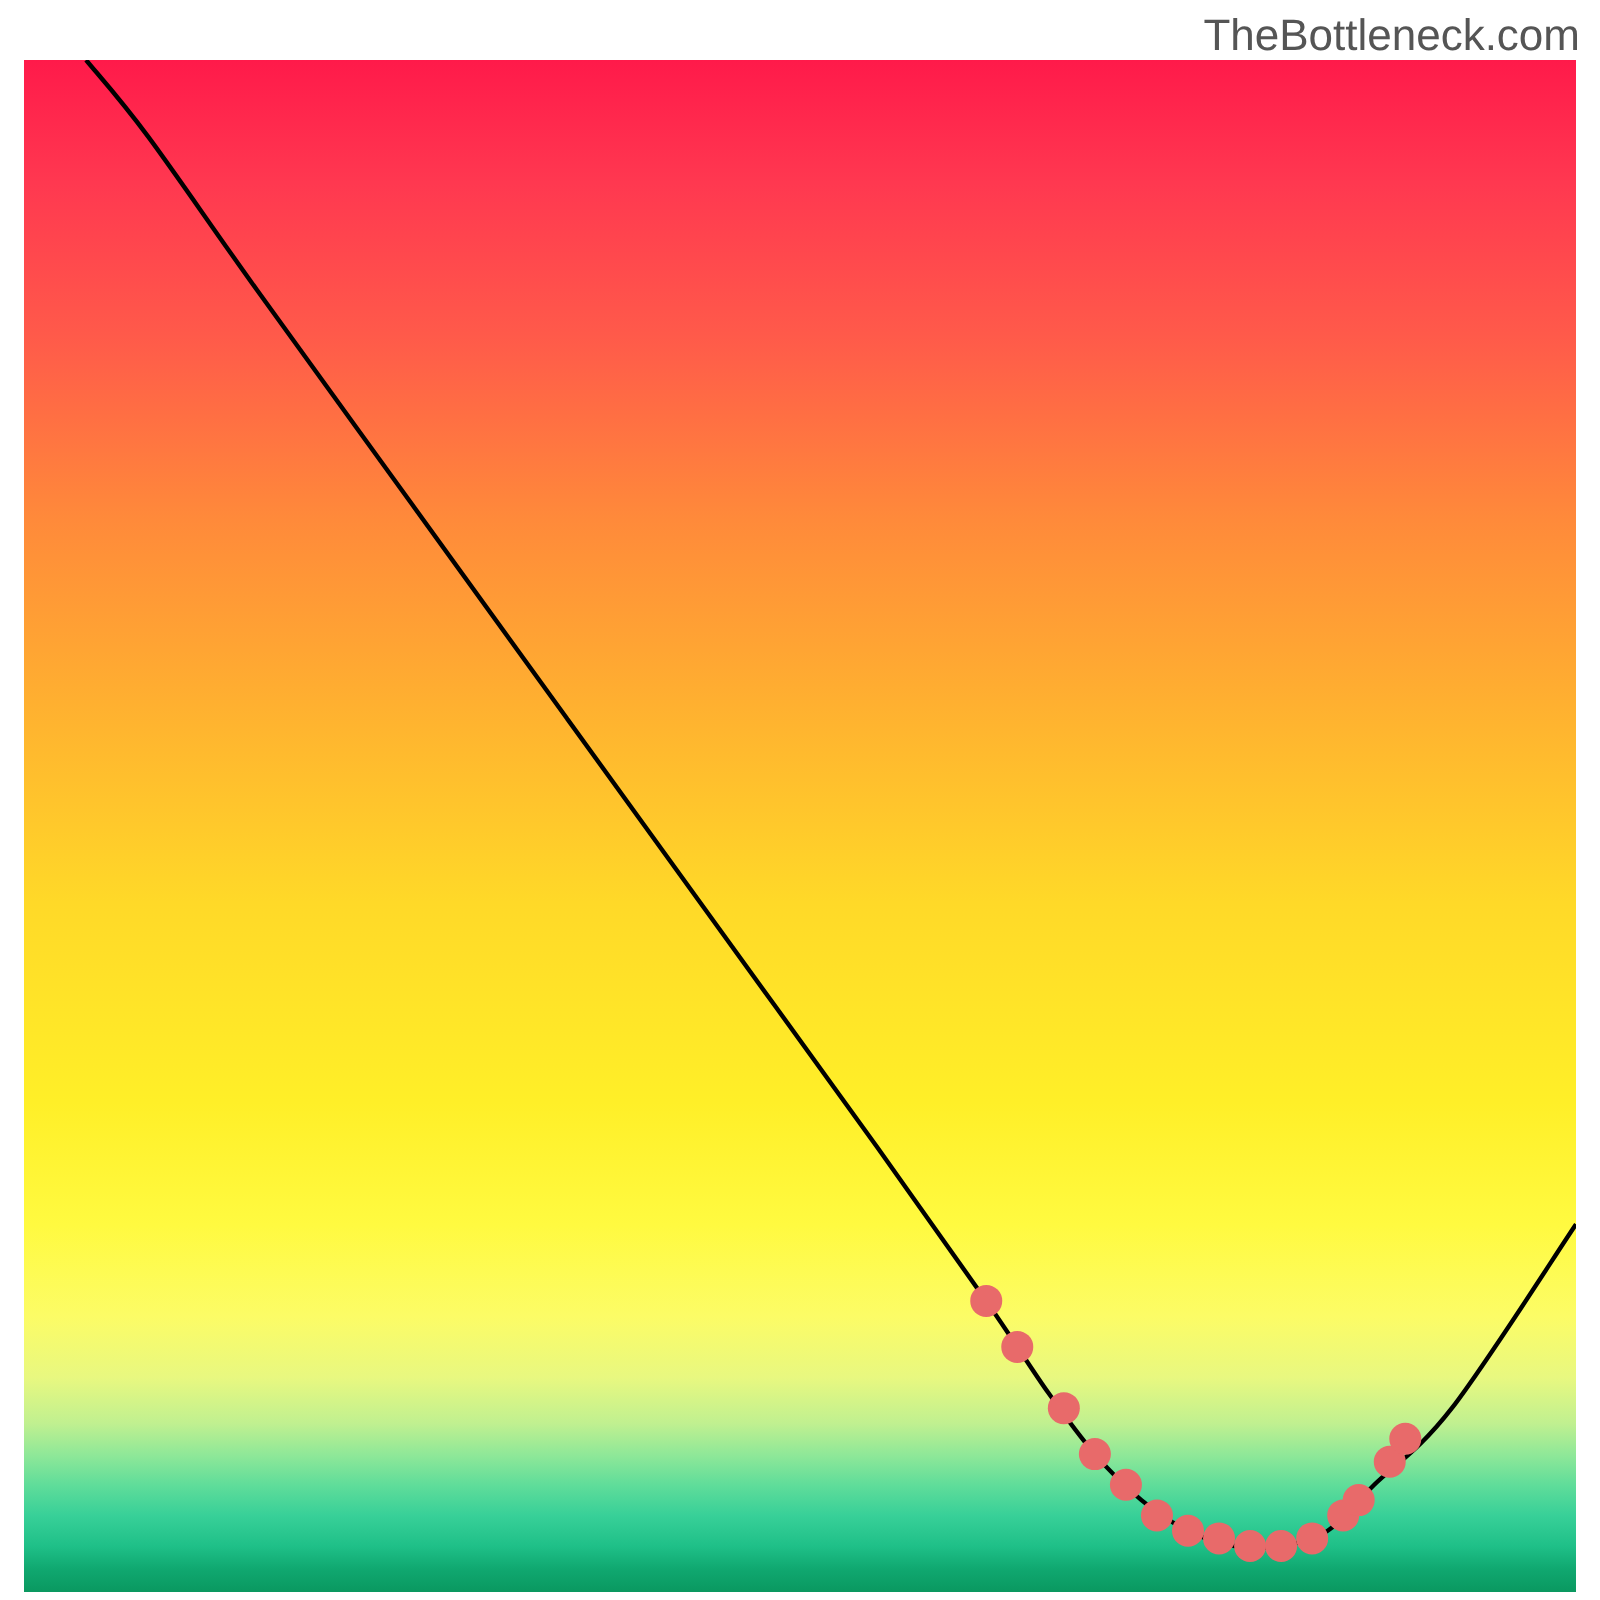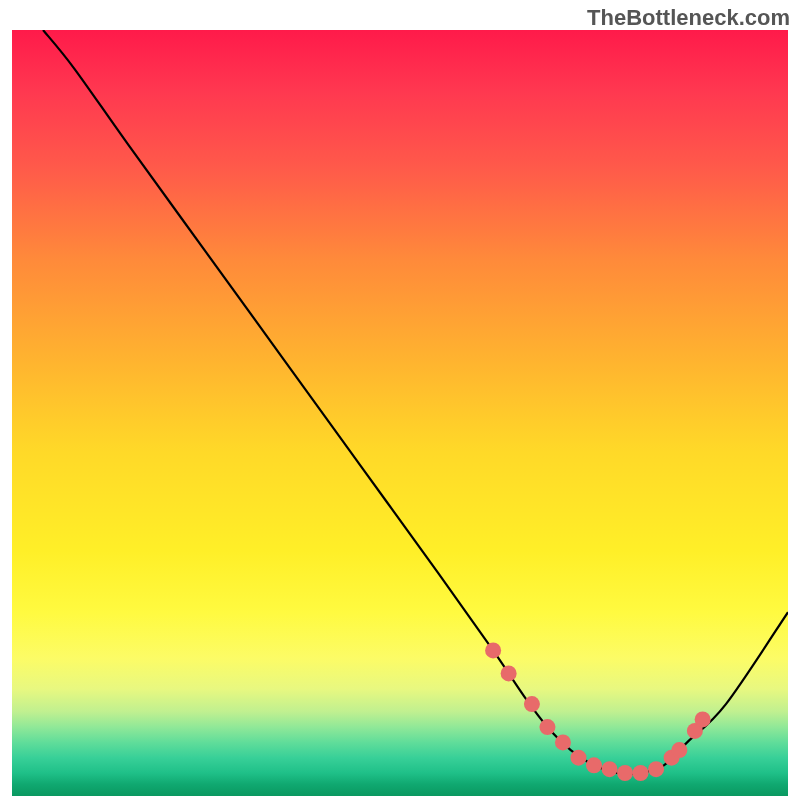--- a/index.html
+++ b/index.html
@@ -9,21 +9,21 @@
     font-family: Arial, sans-serif;
     position: relative;
     overflow: hidden;
   }
   .watermark {
     position: absolute;
     top: 5px;
     right: 10px;
     font-size: 22px;
     color: #555;
-    font-weight: 700;
+    font-weight: 400;
     z-index: 10;
   }
   .chart-container {
     position: absolute;
     top: 30px;
     left: 12px;
     width: 776px;
     height: 770px;
     background: #fff;
   }

